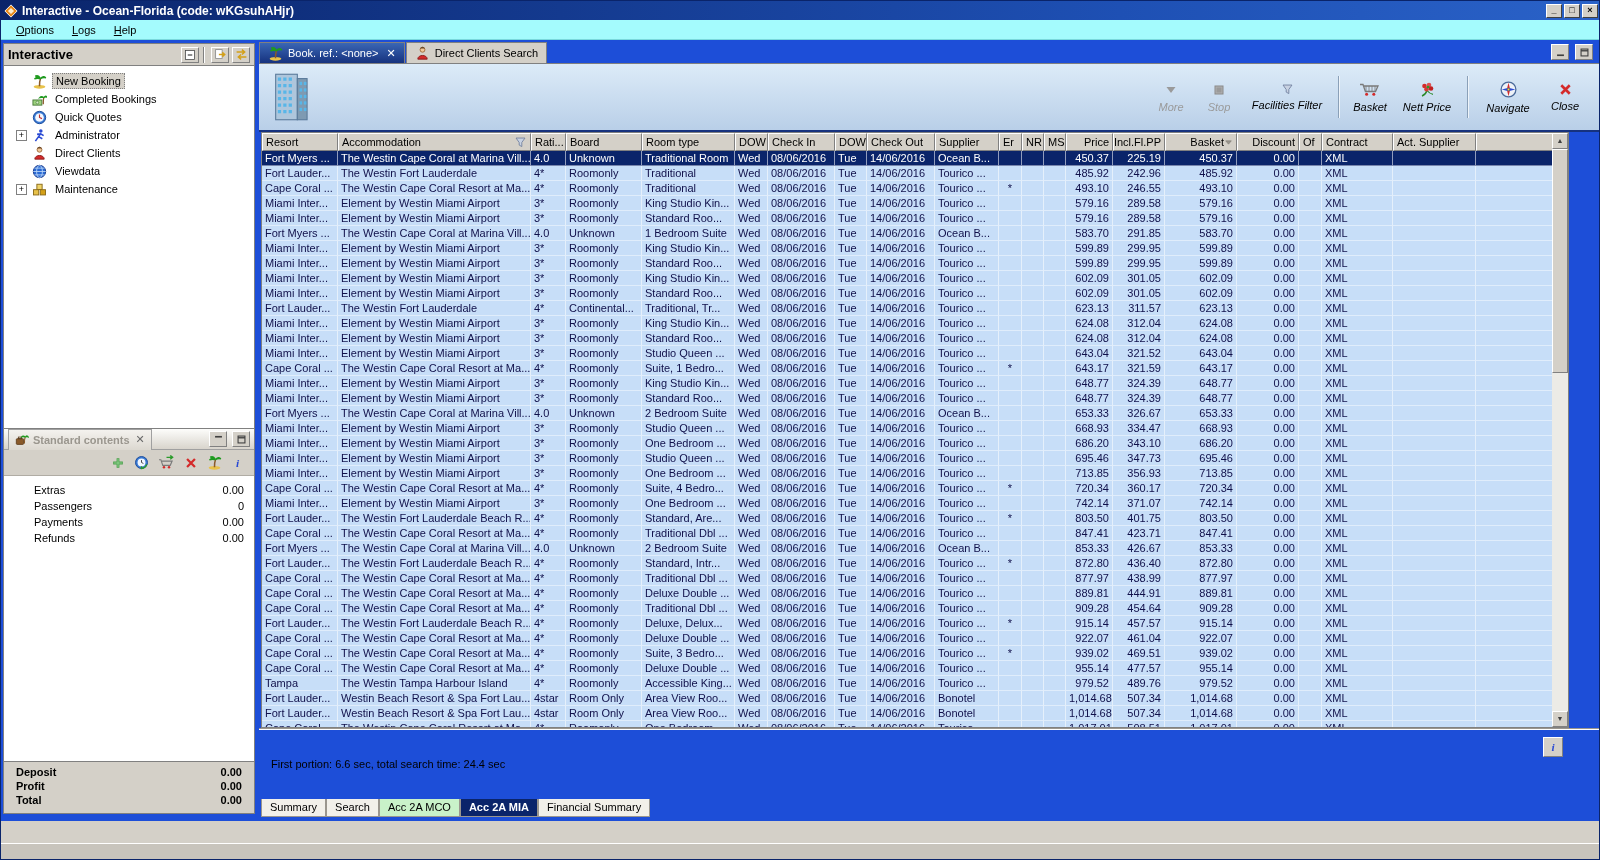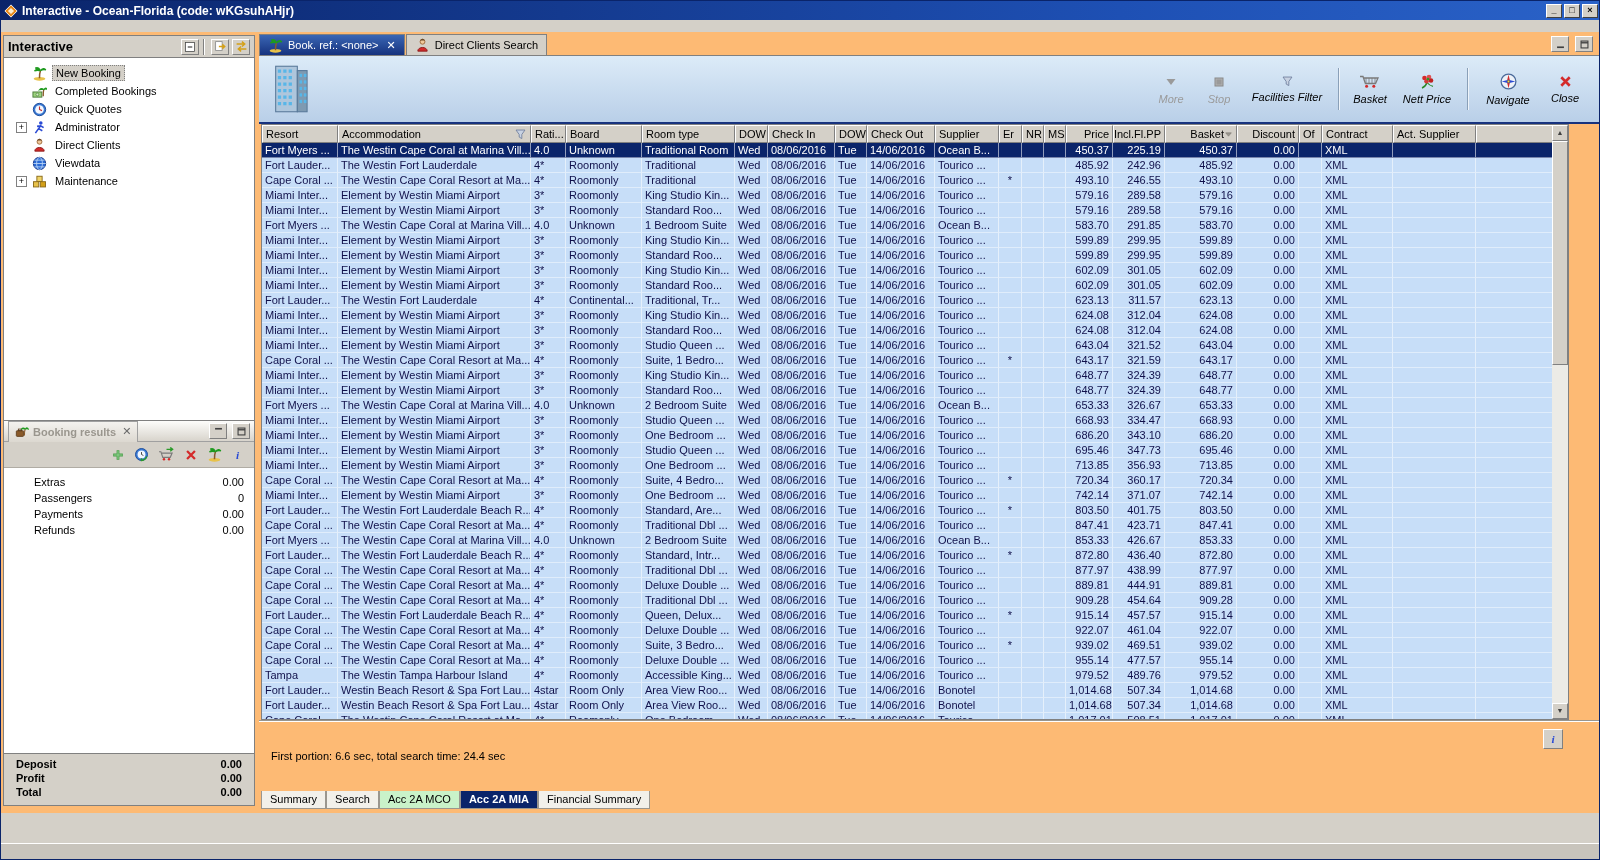--- a/index.html
+++ b/index.html
@@ -19,21 +19,21 @@
   .winbtn{width:16px;height:14px;margin-left:2px;background:#d4d0c8;color:#000;
     border:1px solid;border-color:#fff #404040 #404040 #fff;
     font-size:9px;line-height:11px;text-align:center;font-weight:bold;}
 
   
   .menubar{position:absolute;left:0;top:19px;width:1600px;height:20px;background:#a4fbfd;
     display:flex;align-items:center;padding-left:6px;border-bottom:1px solid #7ad8dc;}
   .menu-item{padding:2px 9px;cursor:default;}
   .menu-item::first-letter{text-decoration:underline;}
 
-  .app{position:absolute;left:0;top:31px;width:1600px;height:781px;background:#fdba74;}
+  .app{position:absolute;left:0;top:39px;width:1600px;height:781px;background:#1d4ed8;}
 
   
   .left-panel{position:absolute;left:2px;top:3px;width:252px;height:771px;
     display:flex;flex-direction:column;border:1px solid #808080;background:#fff;}
   .lp-header{height:22px;background:#d4d0c8;display:flex;align-items:center;
     padding:0 4px;border-bottom:1px solid #808080;}
   .lp-title{font-weight:bold;font-size:13px;flex:1;}
   .lp-btn{width:18px;height:16px;margin-left:3px;background:#d4d0c8;
     border:1px solid;border-color:#fff #808080 #808080 #fff;
     display:inline-flex;align-items:center;justify-content:center;}
@@ -145,20 +145,25 @@
           <path d="M8 1 L15 8 L8 15 L1 8 Z" fill="#e8891a" stroke="#fff" stroke-width="1"></path>
           <path d="M8 4.5 L11.5 8 L8 11.5 L4.5 8 Z" fill="#fdeccc"></path>
         </svg>
     </span>
     <span class="wtitle">Interactive - Ocean-Florida (code: wKGsuhAHjr)</span>
     <span class="winbtn">_</span>
     <span class="winbtn">□</span>
     <span class="winbtn">×</span>
   </div>
 
+  <div class="menubar" id="menubar">
+      <span class="menu-item">Options</span>
+      <span class="menu-item">Logs</span>
+      <span class="menu-item">Help</span>
+    </div>
 
   <div class="app">
 
     <div class="left-panel">
       <div class="lp-header">
         <span class="lp-title">Interactive</span>
         <span class="lp-btn">
           <svg width="12" height="12" viewBox="0 0 16 16">
               <rect x="2" y="2" width="12" height="12" fill="#fff" stroke="#404040"></rect>
               <path d="M5 8 H11" stroke="#404040" stroke-width="1.6"></path>
@@ -261,21 +266,21 @@
       <div class="bc-tabbar">
         <span class="bc-tab">
           <span class="icon">
             <svg width="14" height="13" viewBox="0 0 16 16">
                 <rect x="1" y="7" width="9" height="7" rx="1" fill="#8a5a2a" stroke="#5a3a1a"></rect>
                 <rect x="3.5" y="5" width="4" height="2" fill="none" stroke="#5a3a1a"></rect>
                 <path d="M11 13 C11 9 11 7 12 5" stroke="#8a5a2a" stroke-width="1.4" fill="none"></path>
                 <path d="M12 5 C10 3 8.5 3.5 7.5 5 C10 4.3 11 5 12 5 M12 5 C14 2.8 15.3 3.4 15.8 5 C13.8 4.2 13 4.6 12 5" stroke="#1e9a1e" stroke-width="1.3" fill="none"></path>
               </svg>
           </span>
-          <span>Booking results</span>
+          <span>Standard contents</span>
           <span class="bc-close">✕</span>
         </span>
         <span class="bc-winbtns">
           <span class="lp-btn">
             <svg width="11" height="11" viewBox="0 0 16 16">
                 <path d="M3 4 H13" stroke="#404040" stroke-width="2.4"></path>
               </svg>
           </span>
           <span class="lp-btn">
             <svg width="11" height="11" viewBox="0 0 16 16">
@@ -1300,21 +1305,21 @@
               <span class="g-cell" style="width: 23px;"></span>
               <span class="g-cell" style="width: 71px;">XML</span>
               <span class="g-cell" style="width: 83px;"></span>
               <span class="g-cell" style="width: 78px; flex: 1 1 0%;"></span>
             </div>
             <div class="grid-row">
               <span class="g-cell" style="width: 76px;">Fort Lauder...</span>
               <span class="g-cell" style="width: 193px;">The Westin Fort Lauderdale Beach R...</span>
               <span class="g-cell" style="width: 35px;">4*</span>
               <span class="g-cell" style="width: 76px;">Roomonly</span>
-              <span class="g-cell" style="width: 93px;">Queen, Delux...</span>
+              <span class="g-cell" style="width: 93px;">Deluxe, Delux...</span>
               <span class="g-cell" style="width: 33px;">Wed</span>
               <span class="g-cell" style="width: 67px;">08/06/2016</span>
               <span class="g-cell" style="width: 32px;">Tue</span>
               <span class="g-cell" style="width: 68px;">14/06/2016</span>
               <span class="g-cell" style="width: 64px;">Tourico ...</span>
               <span class="g-cell center" style="width: 23px;">*</span>
               <span class="g-cell" style="width: 22px;"></span>
               <span class="g-cell" style="width: 22px;"></span>
               <span class="g-cell right" style="width: 47px;">915.14</span>
               <span class="g-cell right" style="width: 52px;">457.57</span>

